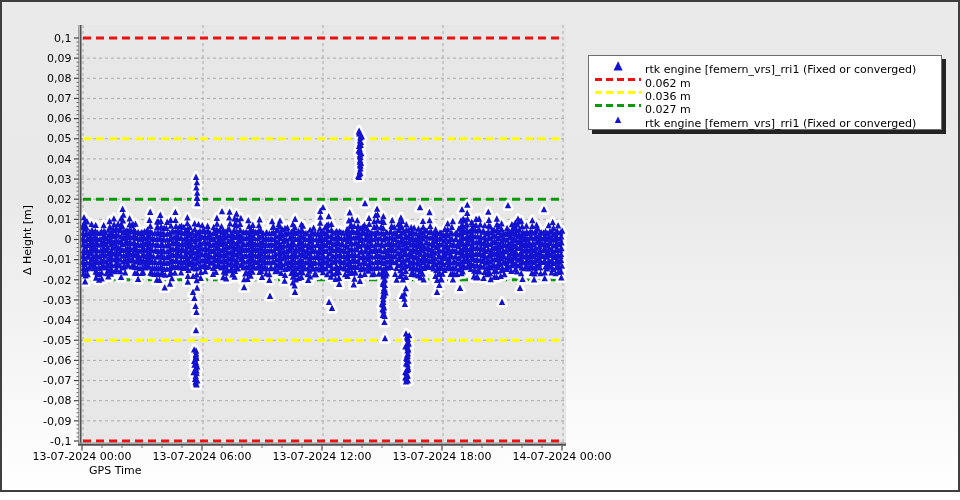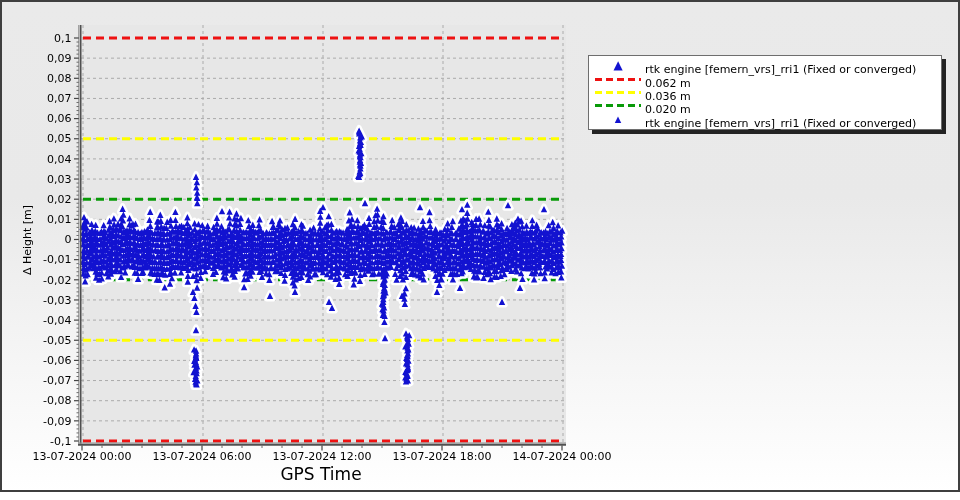--- a/index.html
+++ b/index.html
@@ -11,22 +11,22 @@
     font-family:"DejaVu Sans","Liberation Sans",sans-serif;
     overflow:hidden;
   }
   svg{position:absolute;left:0;top:0;}
   .ytitle{
     position:absolute;left:-52px;top:233px;width:160px;height:14px;
     text-align:center;font-size:11px;color:#000;
     transform:rotate(-90deg);
   }
   .xtitle{
-    position:absolute;left:80px;top:464px;width:482px;
-    text-align:center;font-size:17px;color:#000;
+    position:absolute;left:89px;top:464px;width:482px;
+    text-align:left;font-size:11px;color:#000;
   }
   .legend{
     position:absolute;left:588px;top:55px;width:346px;
     background:#ffffff;border:1px solid #6e6e6e;
     box-shadow:4px 4px 0 #232323;
     padding:3px 4px 3px 2px;
   }
   .lrow{display:flex;align-items:center;height:13.4px;}
   .lmark{flex:0 0 54px;text-align:center;line-height:0;}
   .tri-large{font-size:12px;line-height:13px;}
@@ -249,20 +249,20 @@
       <div class="lrow">
         <span class="lmark"><span class="dash" style="background: repeating-linear-gradient(90deg, rgb(238, 17, 17) 0px, rgb(238, 17, 17) 7px, transparent 7px, transparent 11px);"></span></span>
         <span class="llabel">0.062 m</span>
       </div>
       <div class="lrow">
         <span class="lmark"><span class="dash" style="background: repeating-linear-gradient(90deg, rgb(255, 255, 0) 0px, rgb(255, 255, 0) 7px, transparent 7px, transparent 11px);"></span></span>
         <span class="llabel">0.036 m</span>
       </div>
       <div class="lrow">
         <span class="lmark"><span class="dash" style="background: repeating-linear-gradient(90deg, rgb(8, 154, 8) 0px, rgb(8, 154, 8) 7px, transparent 7px, transparent 11px);"></span></span>
-        <span class="llabel">0.020 m</span>
+        <span class="llabel">0.027 m</span>
       </div>
       <div class="lrow">
         <span class="lmark"><span class="tri-small" style="color: rgb(18, 18, 208);">▲</span></span>
         <span class="llabel">rtk engine [femern_vrs]_rri1 (Fixed or converged)</span>
       </div>
     </div>
 </div>
 
 </body></html>

